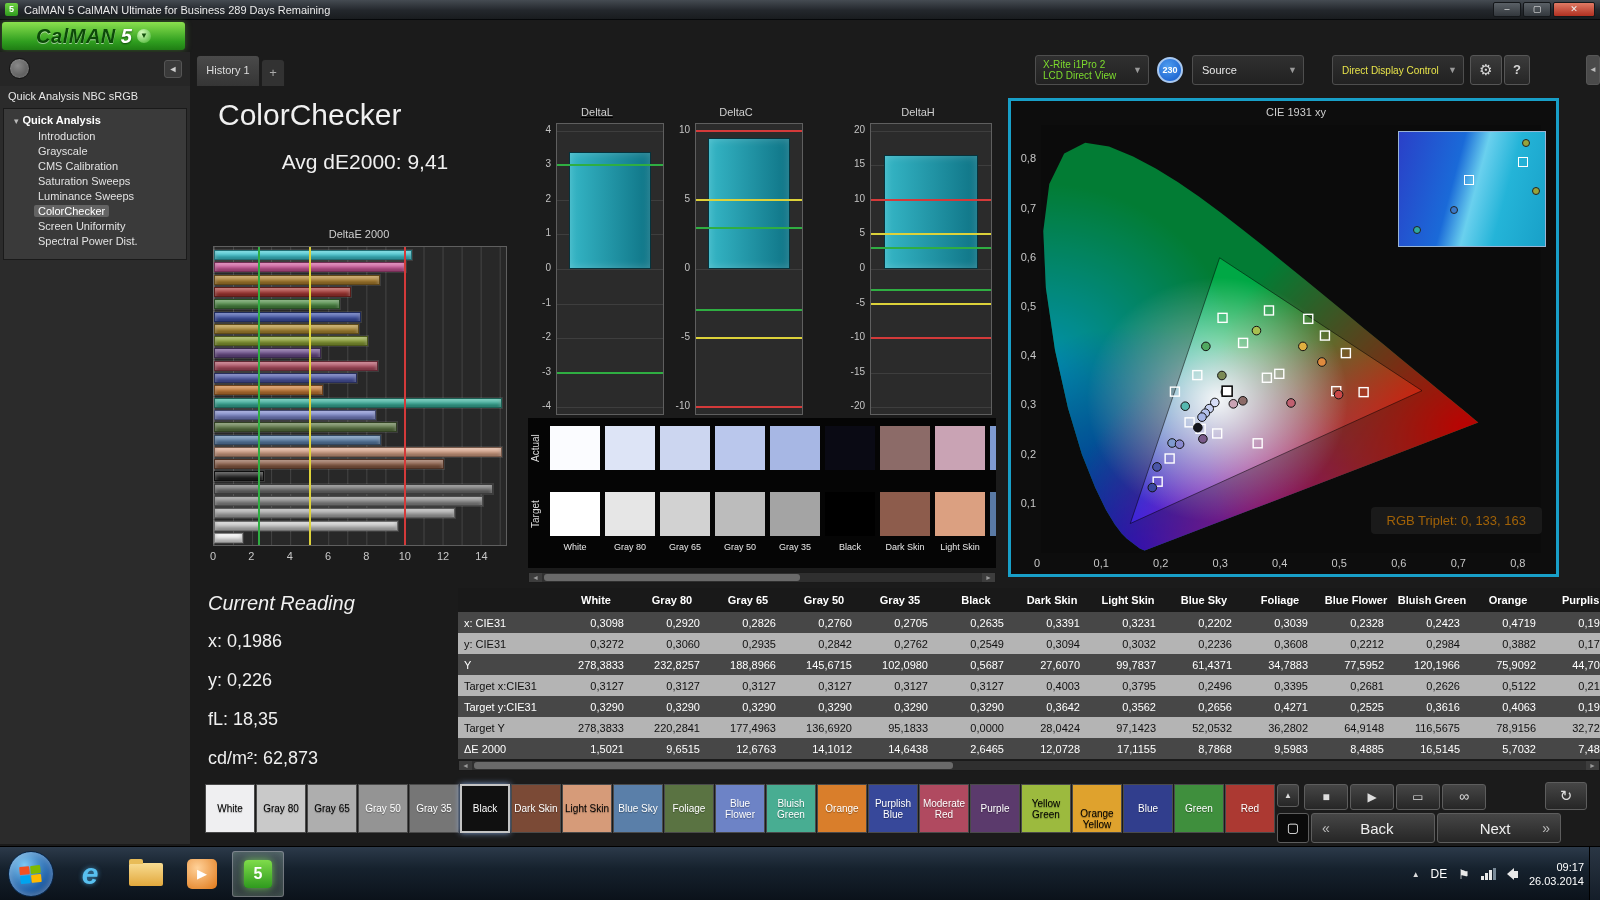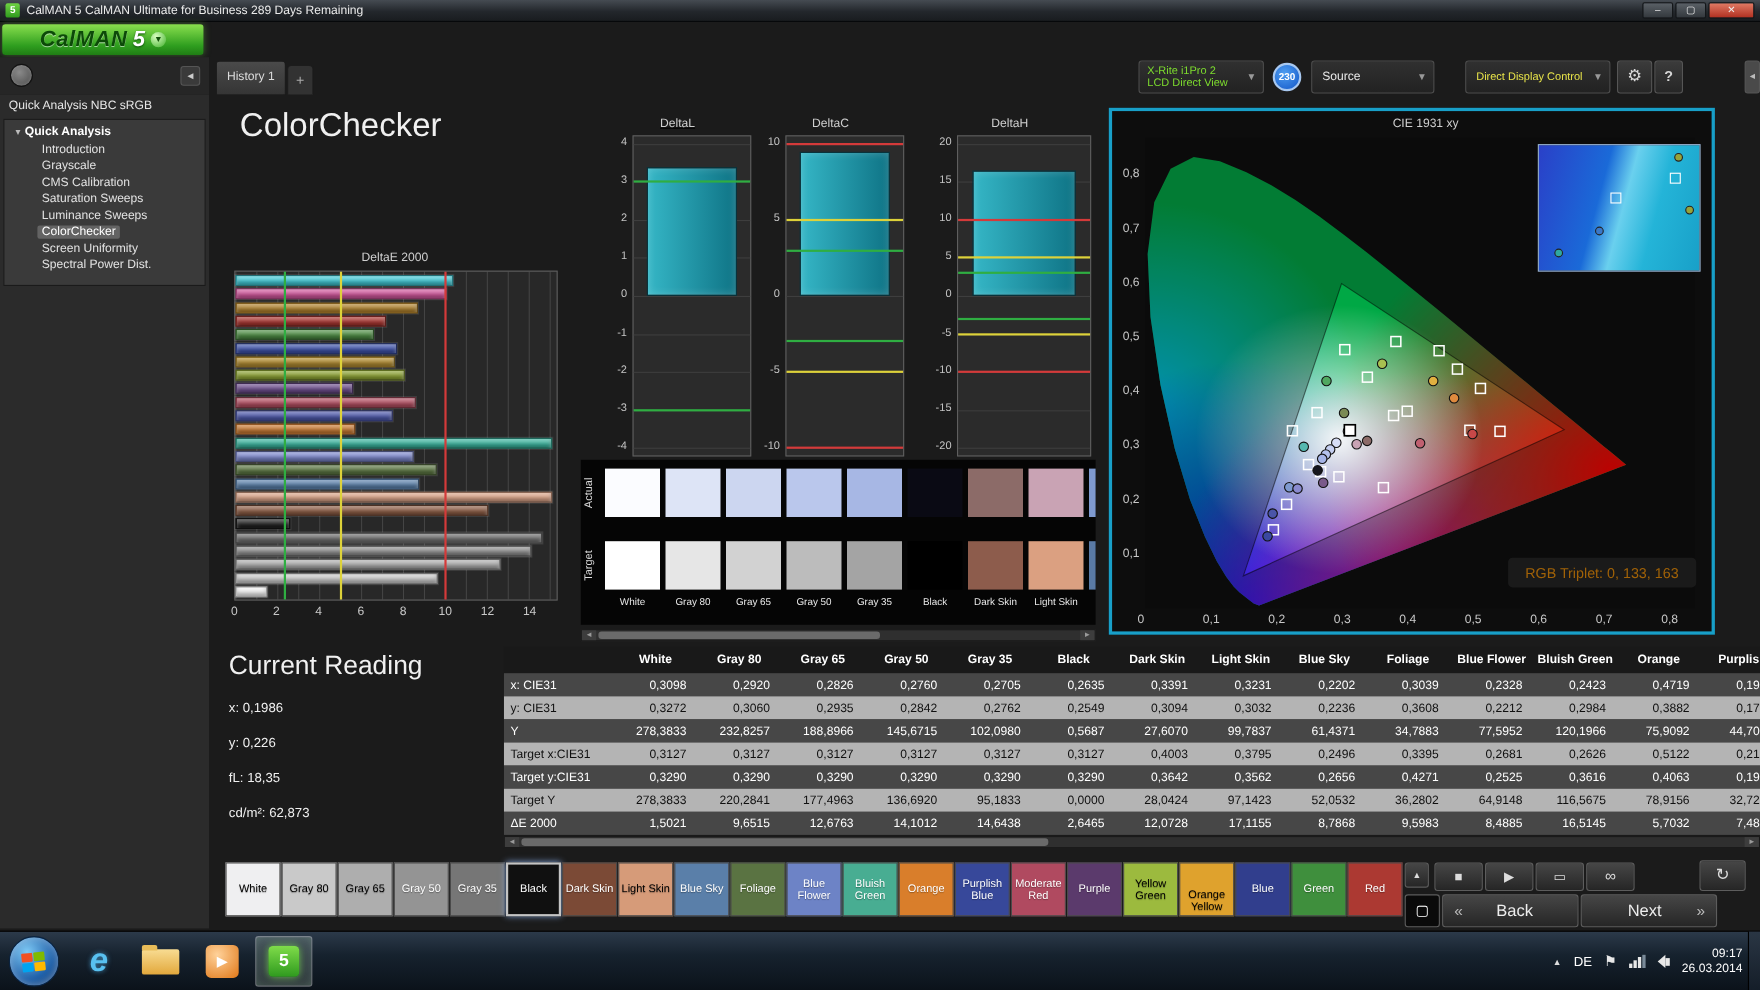--- a/index.html
+++ b/index.html
@@ -58,22 +58,22 @@
 #deltaE{position:absolute;left:205px;top:228px;width:308px;height:348px;}
 #de-title{text-align:center;color:#cfcfcf;font-size:11px;height:16px;}
 #de-plot{position:absolute;left:8px;top:18px;width:294px;height:300px;border:1px solid #5f5f5f;background-color:#282828;background-image:linear-gradient(to right,#454545 1px,transparent 1px);background-size:calc(100%/15.33) 100%;}
 .de-bar{position:absolute;left:0;height:10px;border:1px solid rgba(0,0,0,.45);outline:1px solid rgba(255,255,255,.10);box-shadow:inset 0 3px 4px rgba(255,255,255,.40),inset 0 -3px 4px rgba(0,0,0,.35);}
 .de-ref{position:absolute;top:0;bottom:0;width:2px;}
 #de-xaxis{position:absolute;left:8px;top:322px;width:294px;height:14px;color:#c8c8c8;font-size:11px;}
 .de-xtick{position:absolute;transform:translateX(-50%);}
 
 
 .vchart{position:absolute;top:106px;height:320px;}
-#deltaL{left:547px;width:138px;text-decoration:underline;}
-#deltaC{left:686px;width:138px;}
+#deltaL{left:528px;width:138px;text-decoration:underline;}
+#deltaC{left:667px;width:138px;}
 #deltaH{left:842px;width:152px;}
 .v-title{text-align:center;color:#cfcfcf;font-size:11px;height:15px;}
 .v-axis{position:absolute;left:0;top:17px;width:26px;height:292px;color:#c4c4c4;font-size:10px;}
 .v-tick{position:absolute;right:3px;}
 .v-plot{position:absolute;left:28px;top:17px;right:2px;height:292px;border:1px solid #5f5f5f;background:#2b2b2b;}
 .v-grid{position:absolute;left:0;right:0;height:1px;background:#3e3e3e;}
 .v-ref{position:absolute;left:0;right:0;height:2px;}
 .v-bar{position:absolute;left:11%;width:78%;background:linear-gradient(90deg,#35b6c6,#0f7486);border:1px solid #06333c;box-shadow:inset 0 0 8px rgba(255,255,255,.22);}
 
 
@@ -102,22 +102,22 @@
 #cie-svg{position:absolute;left:30px;top:24px;}
 .cie-lab{position:absolute;color:#c8c8c8;font-size:11px;}
 .cie-lab.ylab{width:22px;text-align:right;}
 #cie-inset{position:absolute;right:10px;top:30px;width:148px;height:116px;border:1px solid #9ab4d4;background:linear-gradient(105deg,#2a40c8 0%,#1a6ad8 38%,#6ad0ee 52%,#24b4d8 70%,#18a0c8 100%);}
 .ins-sq{position:absolute;width:10px;height:10px;border:1.5px solid #fff;transform:translate(-50%,-50%);}
 .ins-c{position:absolute;width:8px;height:8px;border-radius:50%;border:1px solid #222;transform:translate(-50%,-50%);}
 #rgb-triplet{position:absolute;right:14px;bottom:40px;background:#1a1a1a;border-radius:4px;padding:6px 16px;color:#a16207;font-size:13px;}
 
 
 #current{position:absolute;left:208px;top:592px;color:#f0f0f0;}
-#cr-title{font-size:24px;margin-bottom:16px;}
-.cr-line{font-size:12px;margin-bottom:18px;}
+#cr-title{font-size:20px;margin-bottom:16px;font-style:italic;}
+.cr-line{font-size:18px;margin-bottom:18px;}
 
 
 #data-table{position:absolute;left:458px;top:588px;width:1142px;height:171px;overflow:hidden;font-size:11px;}
 #t-head{display:flex;height:24px;align-items:center;color:#fff;font-weight:bold;background:#191919;}
 .t-corner{flex:0 0 100px;}
 .t-colh{flex:0 0 76px;text-align:center;}
 .t-row{display:flex;height:21px;align-items:center;}
 .t-dark{background:#474747;color:#fff;}
 .t-light{background:#b4b4b4;color:#101010;}
 .t-rowlab{flex:0 0 100px;padding-left:6px;}
@@ -233,20 +233,21 @@
 <div id="dd-ddc" class="dd">
   <span class="l">Direct Display Control</span>
   <span class="caret">▼</span>
 </div>
 <div id="btn-gear" class="sqbtn"><span>⚙</span></div>
 <div id="btn-help" class="sqbtn">?</div>
 <div id="edge-tab" class="sqbtn">◄</div>
 
 <div id="summary">
   <div id="cc-title">ColorChecker</div>
+  <div id="cc-avg">Avg dE2000: 9,41</div>
 </div>
 
 <div id="deltaE">
   <div id="de-title">DeltaE 2000</div>
   <div id="de-plot">
       <div class="de-bar" style="top: 3px; width: 67.8408%; background: rgb(60, 200, 212);"></div>
       <div class="de-bar" style="top: 15.3px; width: 65.8839%; background: rgb(208, 84, 154);"></div>
       <div class="de-bar" style="top: 27.6px; width: 56.7515%; background: rgb(176, 128, 42);"></div>
       <div class="de-bar" style="top: 39.9px; width: 46.9667%; background: rgb(168, 51, 46);"></div>
       <div class="de-bar" style="top: 52.2px; width: 43.0528%; background: rgb(74, 138, 64);"></div>

